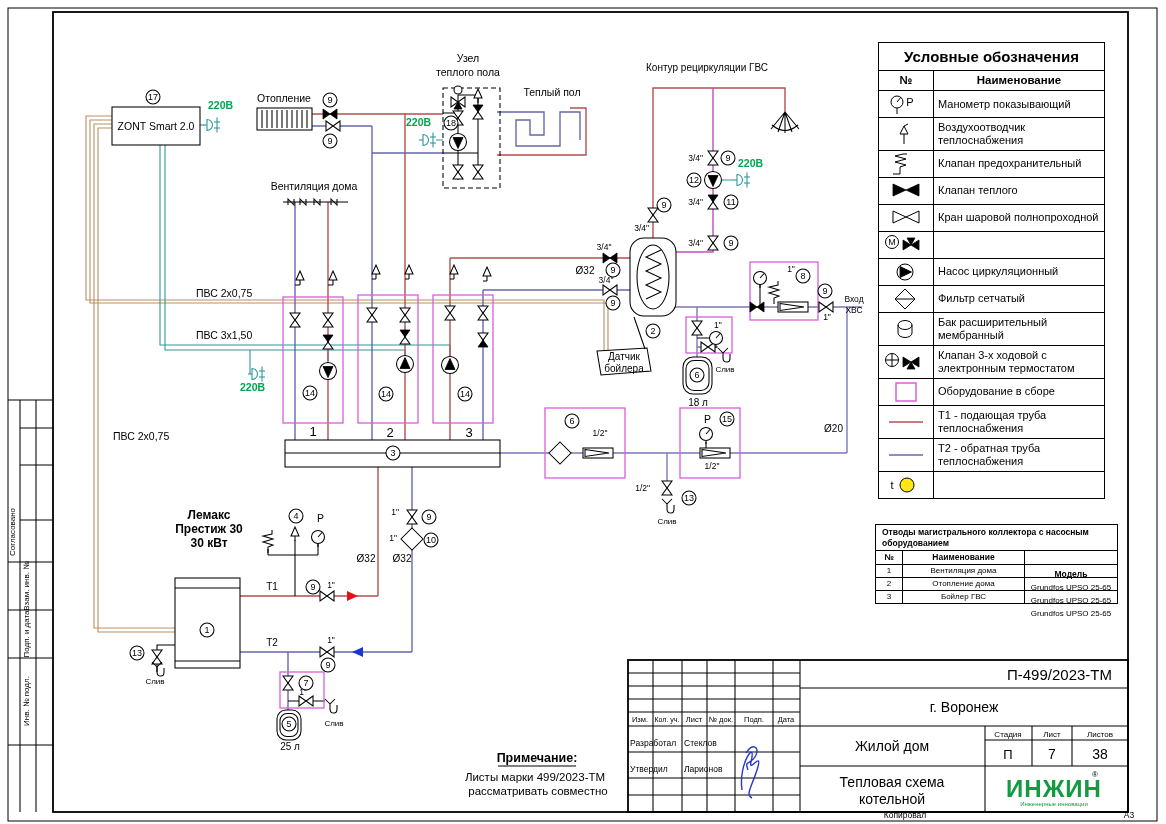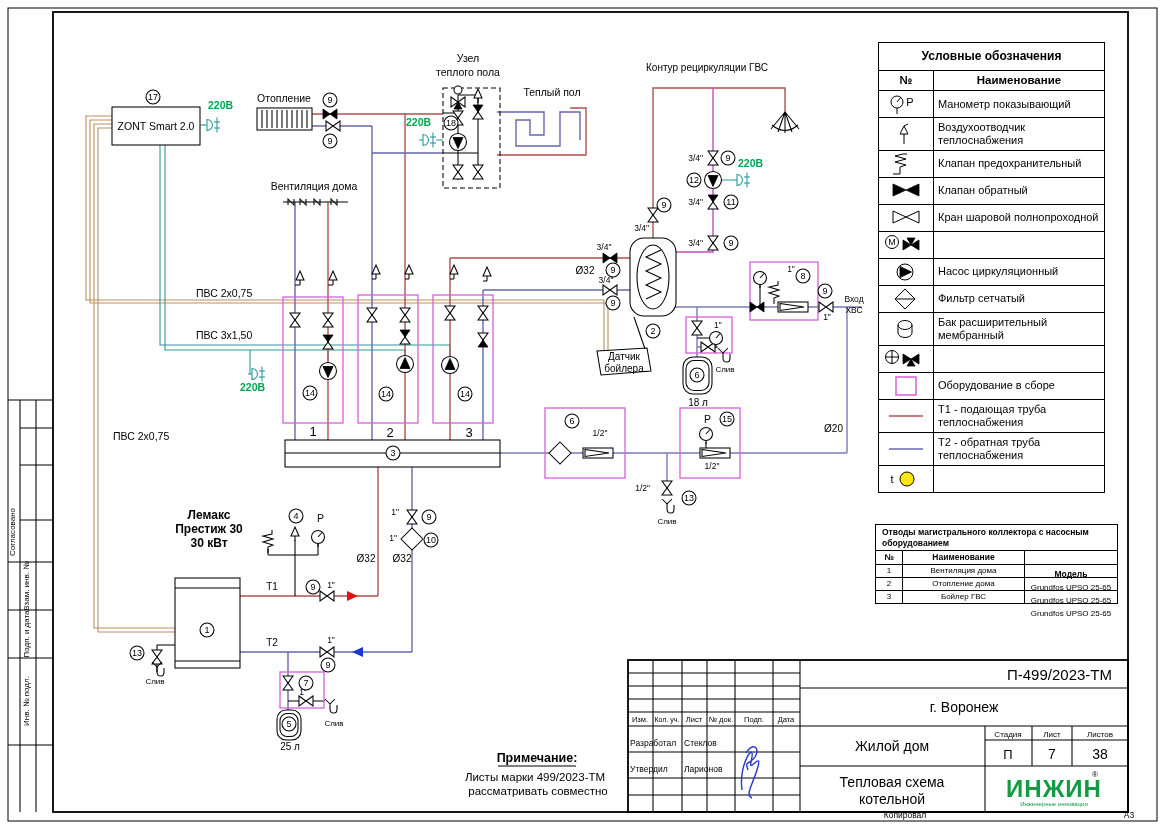--- a/index.html
+++ b/index.html
@@ -29,21 +29,21 @@
   .lbls{font-size:8.5px;}
   .lblxs{font-size:8px;}
   .b{font-weight:bold;}
   .mid{text-anchor:middle;}
   .end{text-anchor:end;}
   .green{fill:var(--power_text);font-size:10.5px;font-weight:bold;}
   .logo{fill:var(--logo_green);font-weight:bold;font-size:24px;letter-spacing:1px;text-anchor:middle;}
   .logosub{fill:var(--logo_green);font-size:6px;text-anchor:middle;}
   
   .legend{position:absolute;left:878px;top:42px;width:227px;border:1.5px solid #000;background:#fff;box-sizing:border-box;}
-  .lg-title{height:27px;line-height:27px;text-align:center;font-weight:bold;font-size:12px;border-bottom:1.5px solid #000;}
+  .lg-title{height:27px;line-height:27px;text-align:center;font-weight:bold;font-size:15px;border-bottom:1.5px solid #000;}
   .lg-head{display:flex;border-bottom:1.5px solid #000;font-weight:bold;font-size:11.5px;height:19px;line-height:19px;text-align:center;}
   .lg-head .lg-no{width:54px;border-right:1px solid #000;}
   .lg-head .lg-nm{flex:1;}
   .lrow{display:flex;border-bottom:1px solid #000;min-height:26px;}
   .lrow:last-child{border-bottom:none;}
   .lsym{width:54px;border-right:1px solid #000;display:flex;align-items:center;justify-content:center;}
   .lname{flex:1;font-size:11px;line-height:1.18;padding:3px 4px;display:flex;align-items:center;}
   .lsym .k{stroke:#000;fill:none;stroke-width:1;}
   .lsym .w{stroke:#000;fill:#fff;stroke-width:1;}
   .lsym .bb{stroke:#000;fill:#000;stroke-width:0.8;}
@@ -568,21 +568,21 @@
             </svg>
           </div>
           <div class="lname">Клапан предохранительный</div>
         </div>
         <div class="lrow">
           <div class="lsym">
             <svg viewBox="0 0 46 22" width="46" height="22">
               <path class="bb" d="M10,16 V4 L23,10 Z M36,16 V4 L23,10 Z"></path>
             </svg>
           </div>
-          <div class="lname">Клапан обратный</div>
+          <div class="lname">Клапан теплого</div>
         </div>
         <div class="lrow">
           <div class="lsym">
             <svg viewBox="0 0 46 22" width="46" height="22">
               <path class="w" d="M10,16 V4 L23,10 Z M36,16 V4 L23,10 Z"></path>
             </svg>
           </div>
           <div class="lname">Кран шаровой полнопроходной</div>
         </div>
         <div class="lrow">
@@ -622,20 +622,21 @@
           <div class="lname">Бак расширительный мембранный</div>
         </div>
         <div class="lrow">
           <div class="lsym">
             <svg viewBox="0 0 46 22" width="46" height="22">
               <circle class="w" cx="9" cy="9" r="6.5"></circle>
               <path class="k" d="M9,2.5 V15.5 M2.5,9 H15.5"></path>
               <path class="bb" d="M20,16 V6 L28,11 Z M36,16 V6 L28,11 Z M24,18 L32,18 L28,11 Z"></path>
             </svg>
           </div>
+          <div class="lname">Клапан 3-х ходовой с электронным термостатом</div>
         </div>
         <div class="lrow">
           <div class="lsym">
             <svg viewBox="0 0 46 22" width="46" height="22">
               <rect class="mg" x="13" y="2" width="20" height="18"></rect>
             </svg>
           </div>
           <div class="lname">Оборудование в сборе</div>
         </div>
         <div class="lrow">

